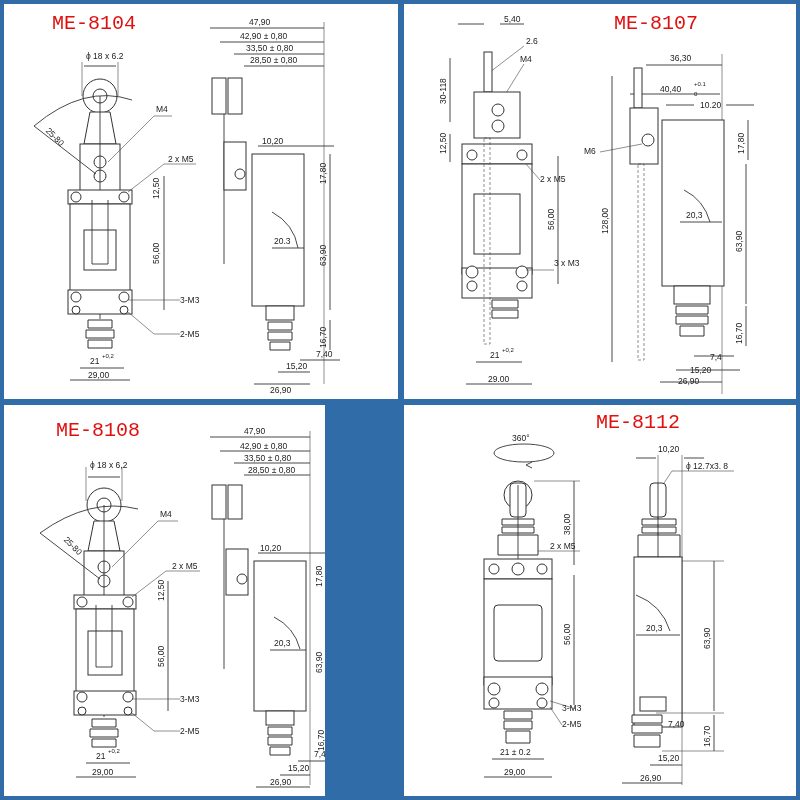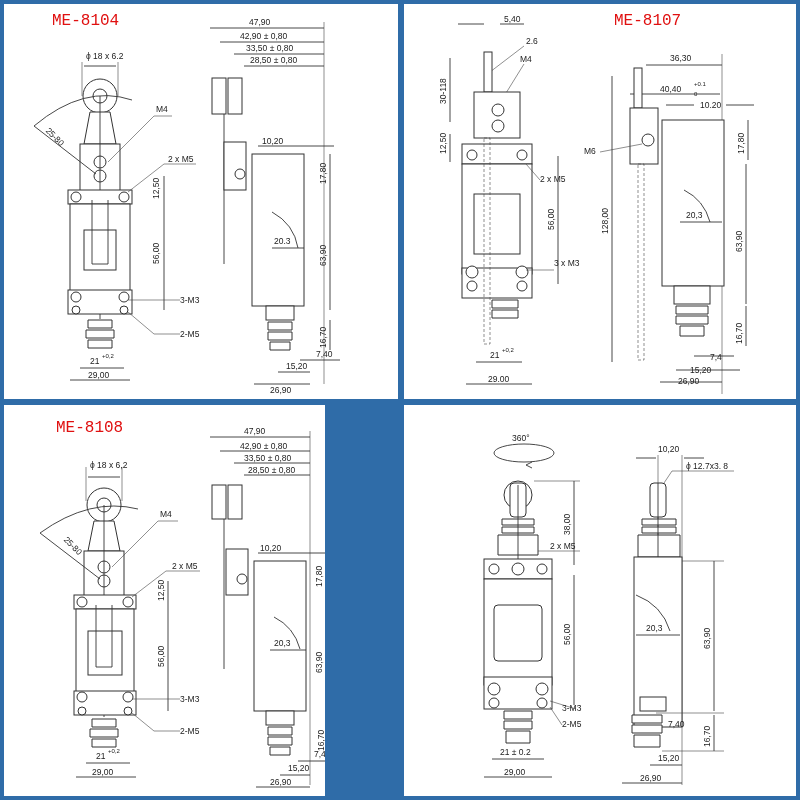--- a/index.html
+++ b/index.html
@@ -3,21 +3,21 @@
 <meta charset="utf-8">
 <style>
   html,body{margin:0;padding:0;background:#fff;}
   body{width:800px;height:800px;position:relative;overflow:hidden;font-family:"Liberation Sans",sans-serif;}
   .frame{position:absolute;left:0;top:0;width:800px;height:800px;background:#2f6ca8;}
   .panel{position:absolute;background:#fff;overflow:hidden;}
   .p1{left:4px;top:4px;width:394px;height:395px;}
   .p2{left:404px;top:4px;width:392px;height:395px;}
   .p3{left:4px;top:405px;width:321px;height:391px;}
   .p4{left:404px;top:405px;width:392px;height:391px;}
-  .title{position:absolute;color:#e01010;font-family:"Liberation Mono",monospace;font-size:16px;letter-spacing:0px;}
+  .title{position:absolute;color:#e01010;font-family:"Liberation Mono",monospace;font-size:20px;letter-spacing:0px;}
   svg{position:absolute;left:0;top:0;}
   svg text{font-family:"Liberation Sans",sans-serif;font-size:8.5px;fill:#222;}
   .ln{stroke:#333;stroke-width:0.9;fill:none;}
   .thin{stroke:#444;stroke-width:0.6;fill:none;}
   .body{stroke:#333;stroke-width:1;fill:#fff;}
 </style>
 </head>
 <body>
 
 <div class="frame"></div>
@@ -268,20 +268,21 @@
     <line class="ln" x1="294" y1="356" x2="334" y2="356"></line>
       <text x="310" y="352">7,40</text>
     <line class="ln" x1="276" y1="370" x2="306" y2="370"></line>
       <text x="284" y="366">15,20</text>
     <line class="ln" x1="252" y1="382" x2="306" y2="382"></line>
       <text x="266" y="380">26,90</text>
   </svg>
 </div>
 
 <div class="panel p4">
+  <div class="title" style="left:192px;top:6px;">ME-8112</div>
   <svg width="392" height="391">
     <text x="108" y="36">360°</text>
     <ellipse class="ln" cx="120" cy="48" rx="30" ry="9"></ellipse>
     <path class="ln" d="M128,57 l-6,3 l6,3"></path>
     <circle class="body" cx="114" cy="90" r="14"></circle>
     <rect class="body" x="106" y="78" width="16" height="34" rx="4"></rect>
     <path class="body" d="M98,114 h32 v6 h-32 z M98,122 h32 v6 h-32 z"></path>
     <path class="body" d="M94,130 h40 v20 h-40 z"></path>
     <line class="ln" x1="114" y1="80" x2="114" y2="290"></line>
     <line class="thin" x1="130" y1="76" x2="176" y2="76"></line>

